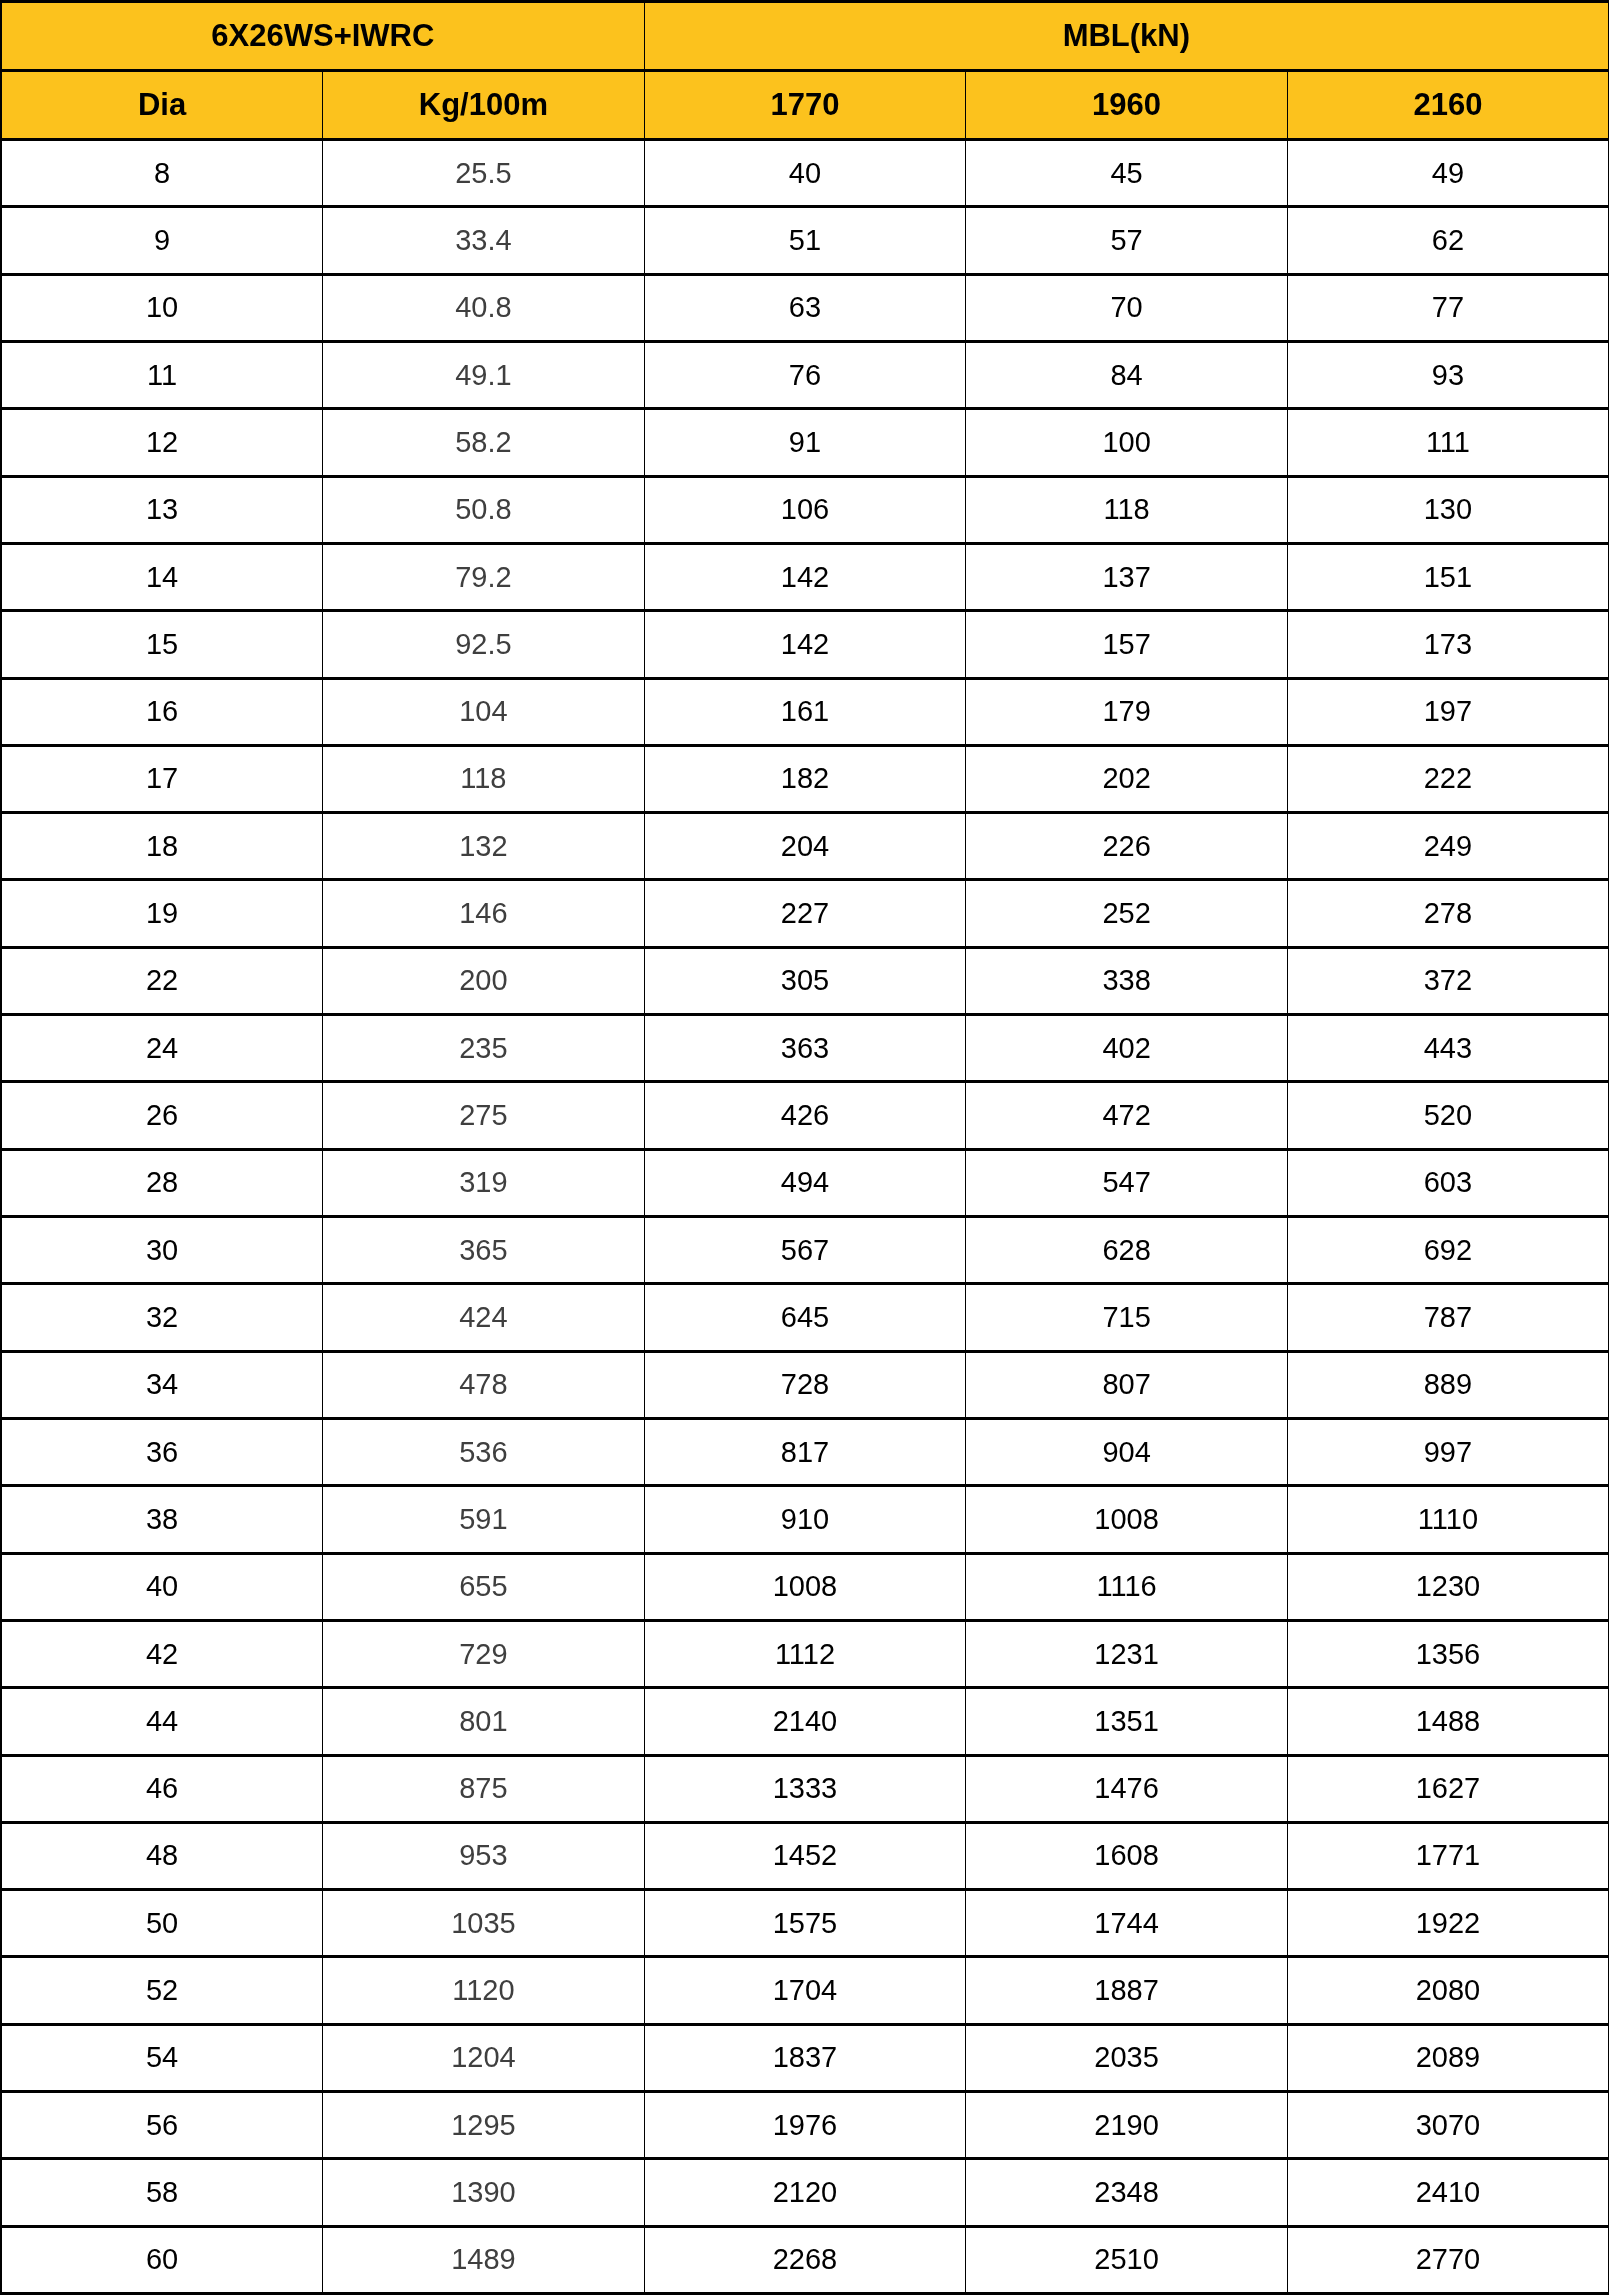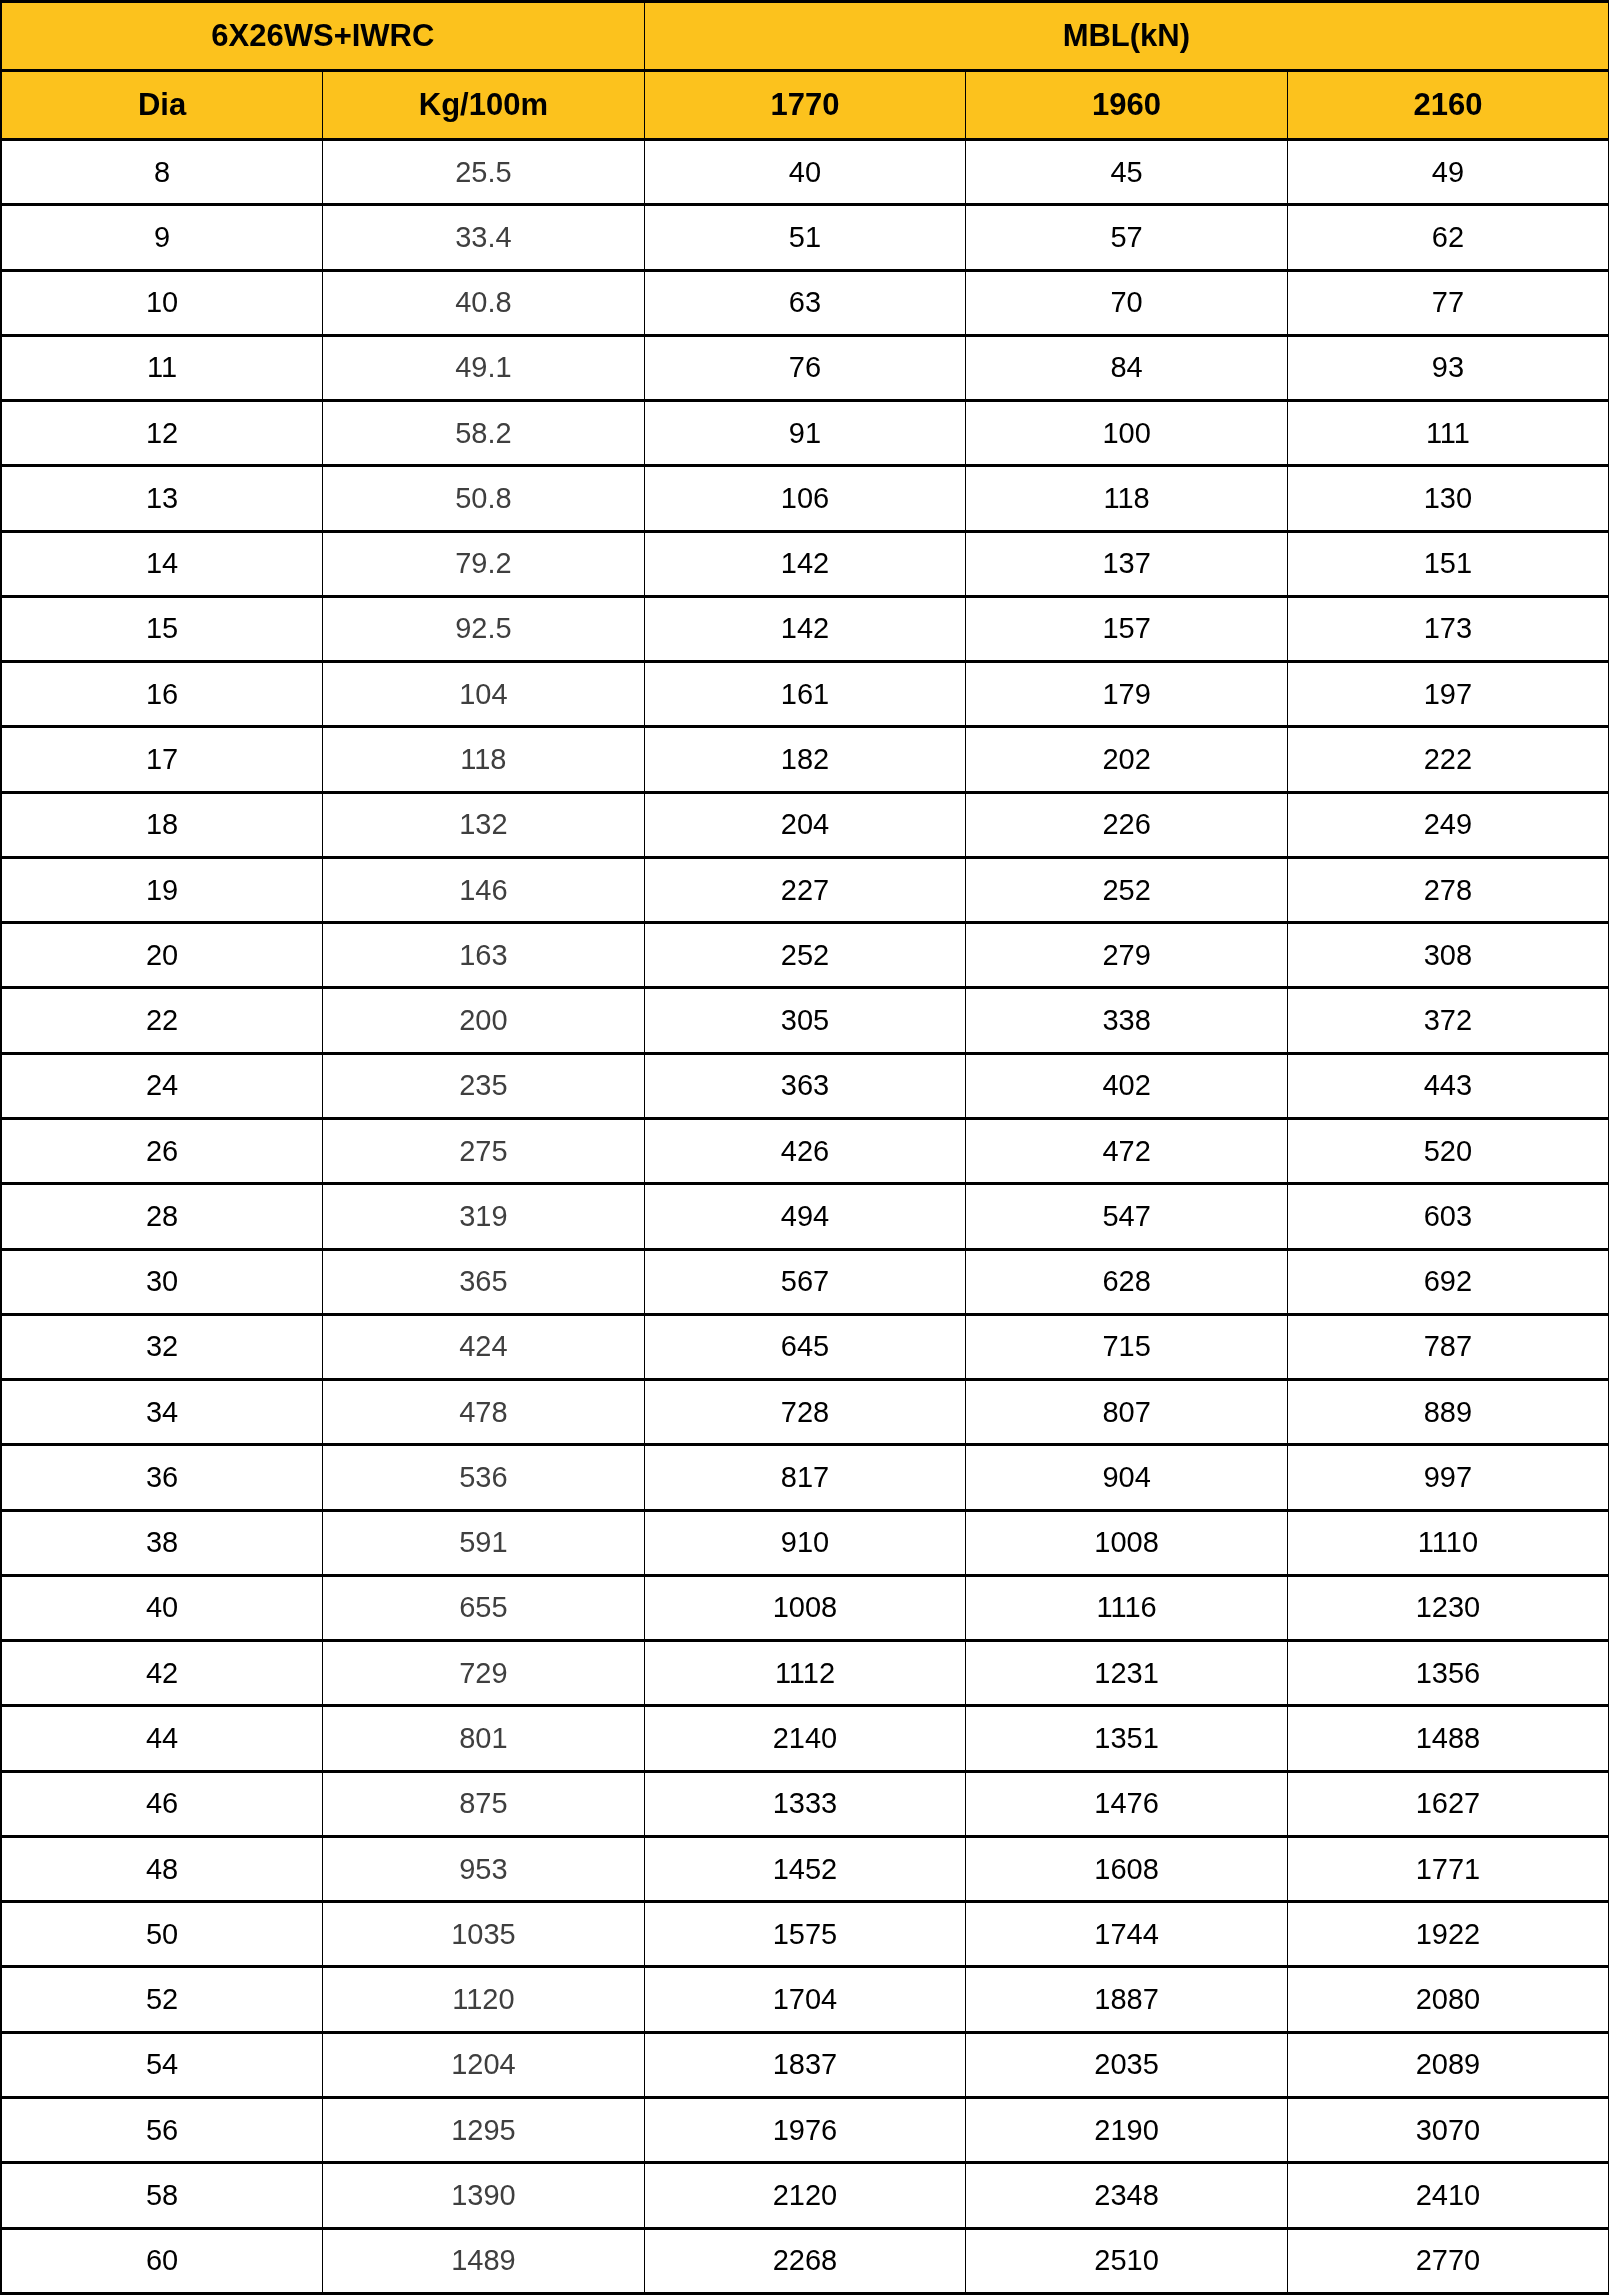--- a/index.html
+++ b/index.html
@@ -155,27 +155,20 @@
           <td>249</td>
         </tr>
         <tr>
           <td>19</td>
           <td>146</td>
           <td>227</td>
           <td>252</td>
           <td>278</td>
         </tr>
         <tr>
-          <td>20</td>
-          <td>163</td>
-          <td>252</td>
-          <td>279</td>
-          <td>308</td>
-        </tr>
-        <tr>
           <td>22</td>
           <td>200</td>
           <td>305</td>
           <td>338</td>
           <td>372</td>
         </tr>
         <tr>
           <td>24</td>
           <td>235</td>
           <td>363</td>

